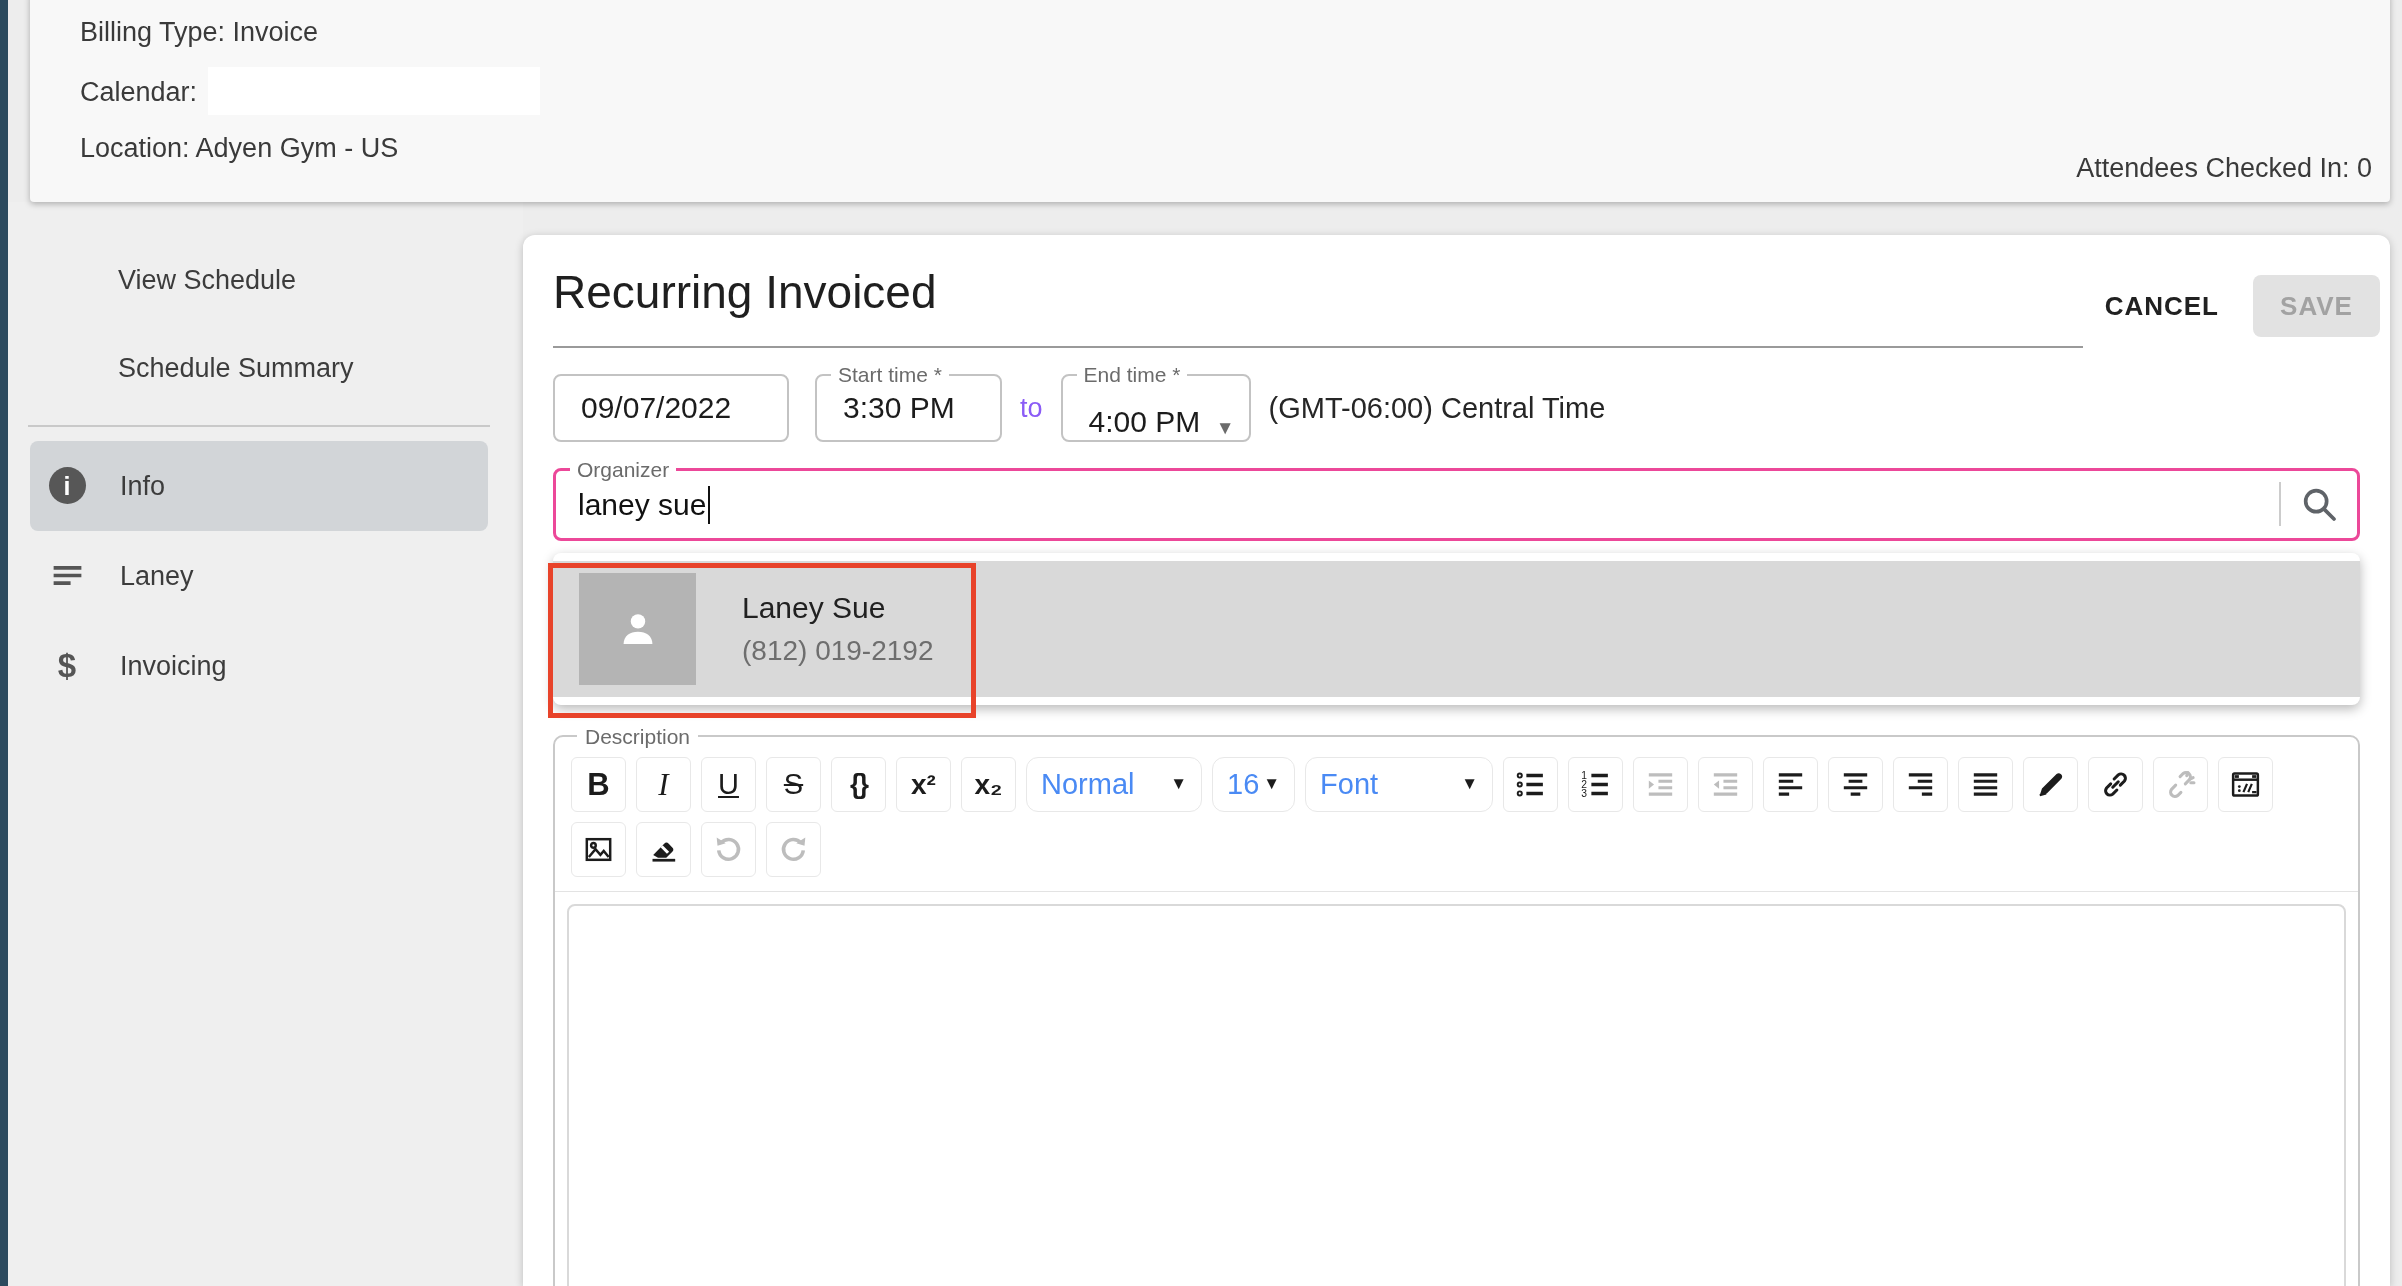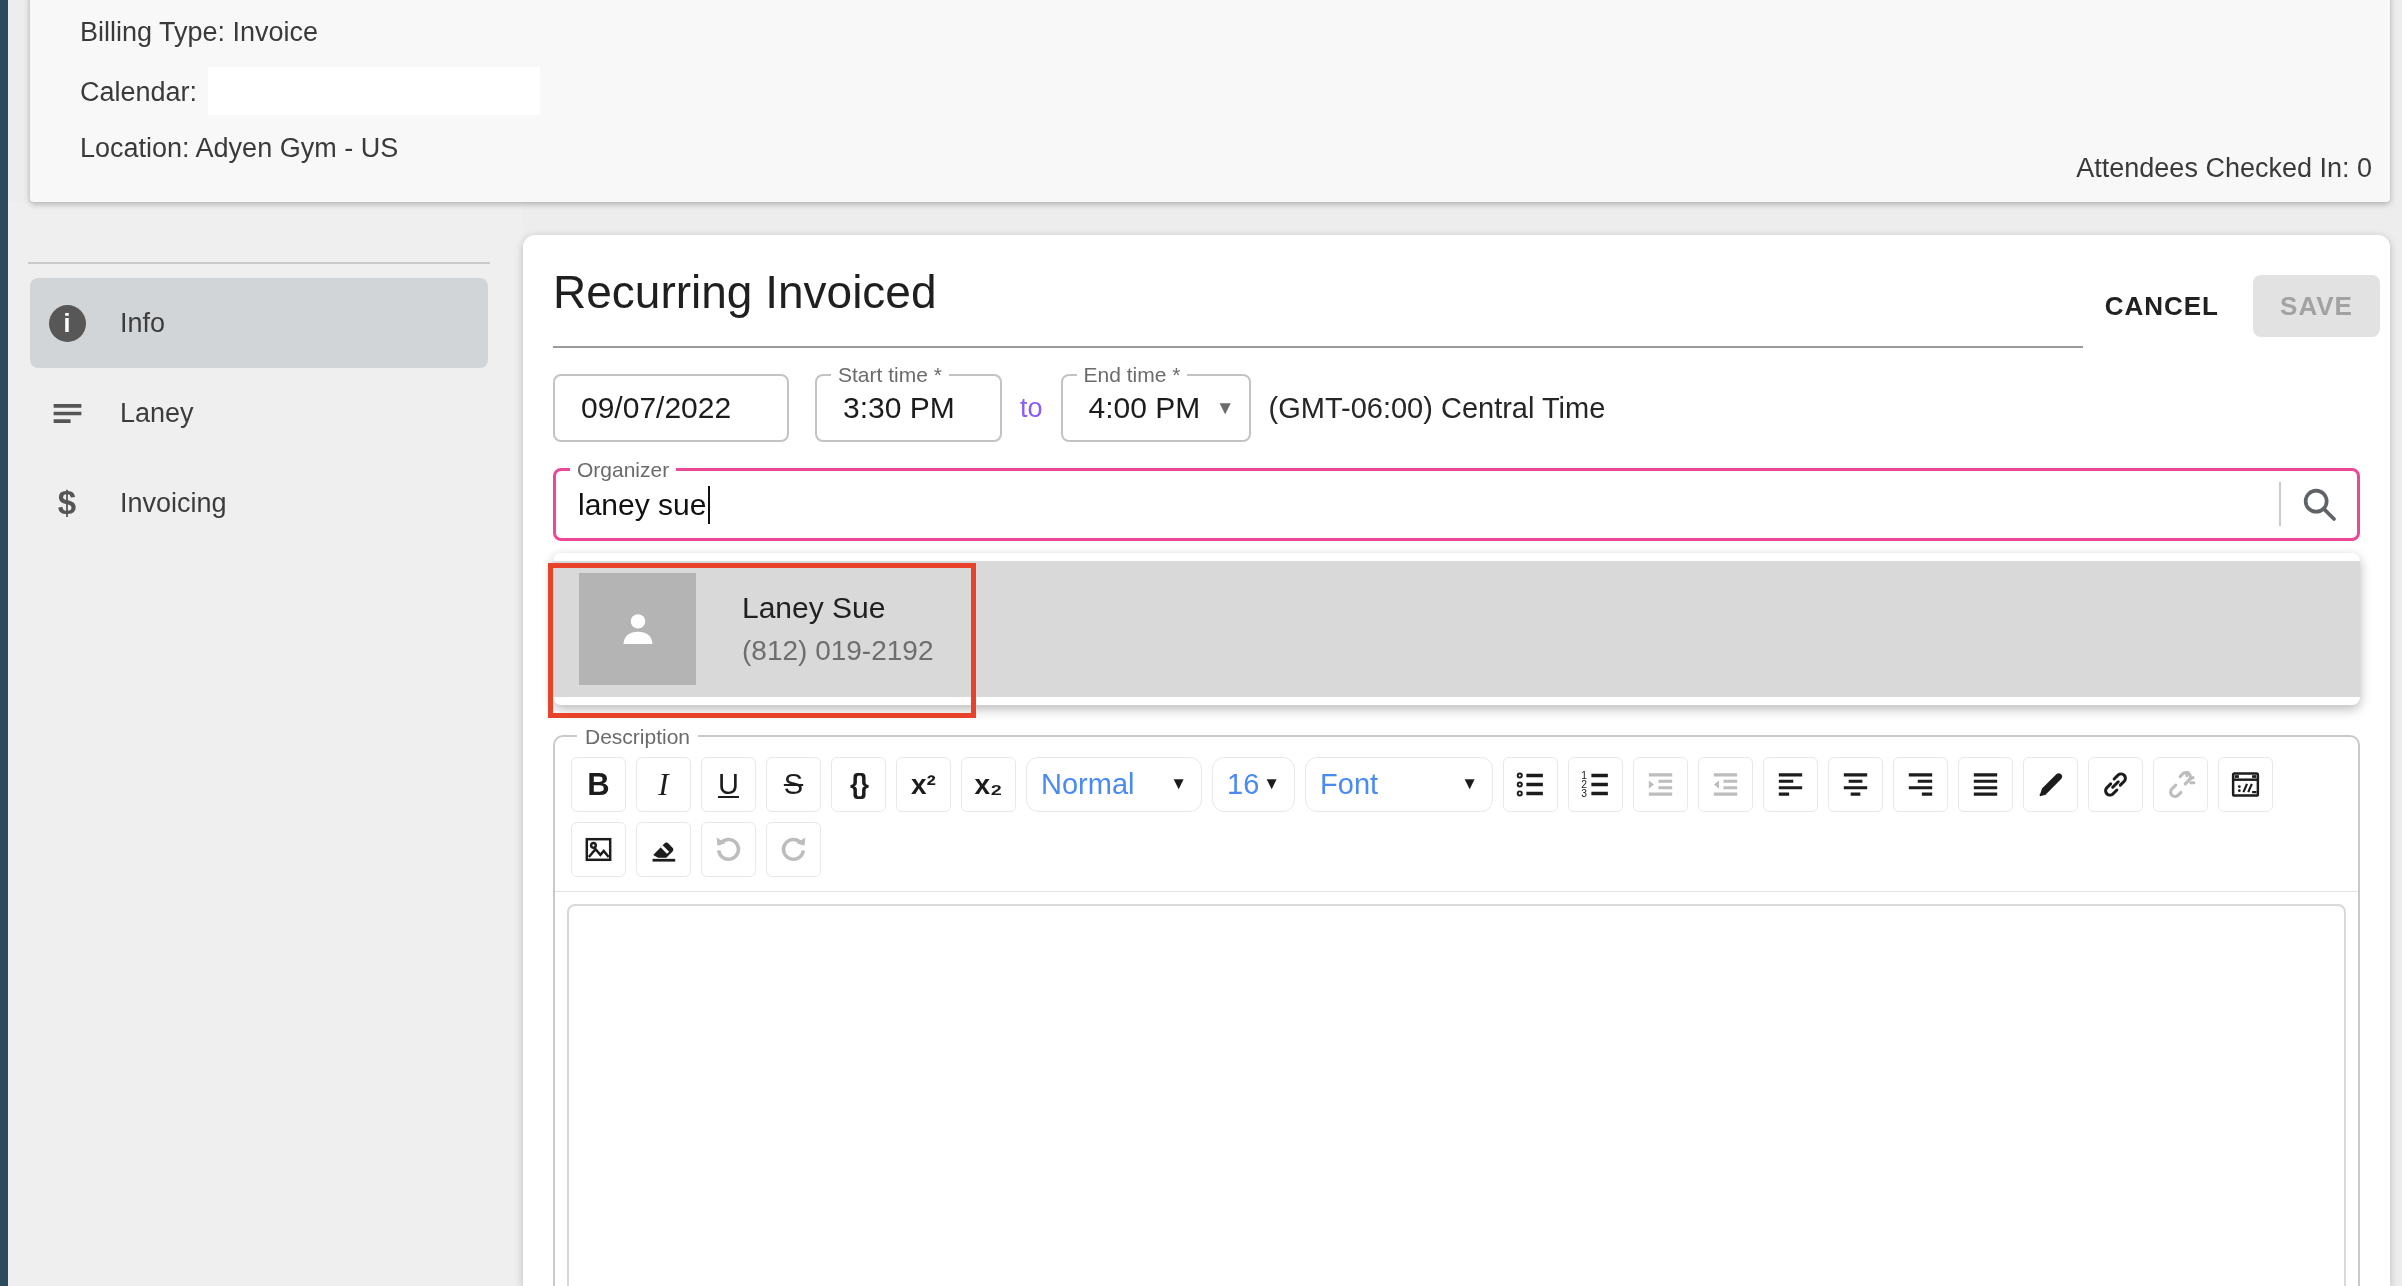--- a/index.html
+++ b/index.html
@@ -44,21 +44,21 @@
 
   
   .dt-row{display:flex;align-items:center;margin-top:26px;}
   .field{position:relative;height:64px;border:2px solid #c3c3c3;border-radius:8px;background:#fff;display:flex;
          align-items:center;box-sizing:content-box;}
   .field .val{font-size:30px;color:#1c1c1c;padding-left:26px;white-space:nowrap;}
   .float-label{position:absolute;top:-14px;left:14px;background:#fff;padding:0 7px;font-size:21px;color:#6b6b6b;white-space:nowrap;}
   .f-date{width:232px;margin-right:26px;}
   .f-start{width:183px;}
   .to-txt{margin:0 18px;font-size:27px;color:#8b5cf6;}
-  .f-end{width:186px;}
+  .f-end{width:186px;align-items:flex-end;}
   .dd-caret{position:absolute;right:14px;font-size:19px;color:#6b6b6b;}
   .tz-txt{margin-left:18px;font-size:29px;color:#262626;}
 
   
   .organizer{position:relative;margin-top:26px;height:67px;border:3px solid #ec4899;border-radius:8px;background:#fff;
              display:flex;align-items:center;}
   .organizer .val{font-size:30px;color:#111;padding-left:22px;}
   .caret-bar{display:inline-block;width:2px;height:38px;background:#111;margin-left:2px;vertical-align:middle;}
   .org-divider{position:absolute;right:76px;top:11px;width:2px;height:44px;background:#ccc;}
   .org-search{position:absolute;right:18px;top:13px;width:40px;height:40px;color:#5f6368;cursor:pointer;}
@@ -106,20 +106,24 @@
 
   <section class="top-card">
     <div class="billing">Billing Type: Invoice</div>
     <div class="cal-label">Calendar:</div>
     <div class="cal-box"></div>
     <div class="location">Location: Adyen Gym - US</div>
     <div class="attendees">Attendees Checked In: 0</div>
   </section>
 
   <aside class="sidebar">
+    <nav id="sidebar-links">
+        <div class="side-link">View Schedule</div>
+        <div class="side-link">Schedule Summary</div>
+      </nav>
     <hr class="side-divider">
     <nav id="sidebar-nav" class="side-nav">
         <div class="nav-item active">
           <span class="nav-icon">
             <span class="info-badge">i</span>
           </span>
           <span class="nav-label">Info</span>
         </div>
         <div class="nav-item">
           <span class="nav-icon">

